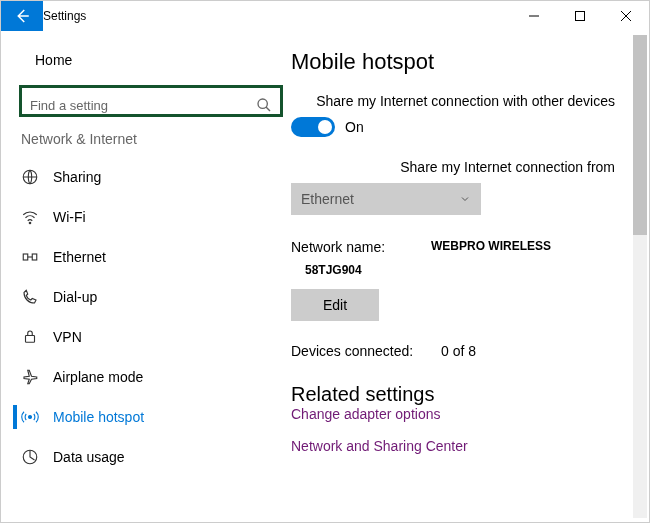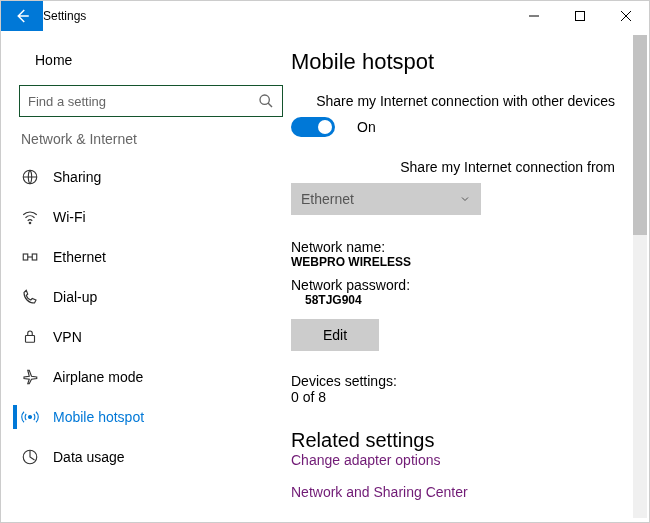--- a/index.html
+++ b/index.html
@@ -9,43 +9,43 @@
   .back-btn svg { width: 18px; height: 18px; }
   .title-text { flex: 0 0 auto; display: flex; align-items: center; font-size: 12px; color: #000; }
   .title-spacer { flex: 1; }
   .win-btns { display: flex; }
   .win-btn { width: 46px; display: flex; align-items: center; justify-content: center; color: #000; }
   .win-btn svg { width: 10px; height: 10px; stroke: #000; stroke-width: 1; fill: none; }
   .content { display: flex; height: calc(100% - 30px); }
   .sidebar { width: 290px; padding: 10px 0 0 12px; }
   .home-row { display: flex; align-items: center; height: 38px; padding-left: 8px; gap: 14px; font-size: 14px; }
   .search-wrap { padding: 6px 14px 10px 6px; }
-  .search-box { width: 264px; height: 32px; border: 1px solid #14532d; display: flex; align-items: center; padding: 1px 8px; background: #fff; }
+  .search-box { width: 264px; height: 32px; border: 3px solid #14532d; display: flex; align-items: flex-end; padding: 1px 8px; background: #fff; }
   .search-box input { flex: 1; border: none; outline: none; font-size: 13px; color: #666; background: transparent; }
   .search-box input::placeholder { color: #666; }
   .cat-label { color: #666; font-size: 14px; padding: 4px 0 10px 8px; }
   .nav { }
   .nav-item { display: flex; align-items: center; height: 40px; padding-left: 8px; gap: 14px; font-size: 14px; cursor: default; }
   .nav-item.active { color: #0078d7; }
   .nav-item.active .bar { position: absolute; left: 0; width: 4px; height: 24px; background: #0078d7; margin-top: 0; }
   .nav-item .ico { width: 18px; height: 18px; display: flex; align-items: center; justify-content: center; }
   .nav-item .ico svg { width: 18px; height: 18px; }
   .main { flex: 1; padding: 18px 12px 0 0; position: relative; overflow: hidden; }
   .scrollbar { position: absolute; right: 2px; top: 4px; width: 14px; height: calc(100% - 8px); background: #f0f0f0; }
   .scrollthumb { position: absolute; top: 0; left: 0; width: 14px; height: 200px; background: #c2c2c2; }
   .main-inner { padding-right: 22px; }
   h1 { font-weight: 400; font-size: 22px; margin-bottom: 18px; }
   .setting-label { font-size: 14px; margin-bottom: 8px; text-align: right; }
   .toggle-row { display: flex; align-items: center; gap: 10px; margin-bottom: 22px; }
   .toggle { width: 44px; height: 20px; border-radius: 10px; background: #0078d7; position: relative; }
   .toggle .knob { position: absolute; right: 3px; top: 3px; width: 14px; height: 14px; background: #fff; border-radius: 50%; }
-  .toggle-state { font-size: 14px; margin-left: 12px; }
+  .toggle-state { font-size: 14px; }
   .dropdown { width: 190px; height: 32px; background: #ccc; display: flex; align-items: center; justify-content: space-between; padding: 0 10px; font-size: 14px; color: #555; margin-bottom: 24px; margin-top: 6px; }
   .dropdown svg { width: 12px; height: 12px; }
-  .info-row { display: flex; font-size: 14px; margin-bottom: 8px; flex-direction: column; }
+  .info-row { display: flex; font-size: 14px; margin-bottom: 8px; }
   .info-label { width: 140px; }
   .info-val-bold { font-weight: 700; font-size: 12px; }
   .info-val-plain { font-weight: 700; font-size: 12px; padding-left: 14px;}
   .edit-btn { width: 88px; height: 32px; background: #ccc; border: none; font-size: 14px; margin-top: 4px; margin-bottom: 22px; }
   h2 { font-weight: 400; font-size: 20px; }
   .link { color: #701a75; font-size: 14px; margin-bottom: 16px; display: block; }
   .gear-icon svg, .home-row svg { stroke: #333; }
 </style>
 </head>
 <body>
@@ -190,26 +190,25 @@
         <span>Ethernet</span>
         <svg viewBox="0 0 24 24" fill="none" stroke="#555" stroke-width="2">
             <path d="M6 9l6 6 6-6"></path>
           </svg>
       </div>
       <div class="info-row">
         <span class="info-label">Network name:</span>
         <span class="info-val-bold">WEBPRO WIRELESS</span>
       </div>
       <div class="info-row">
-        <span class="info-label">Network password:</span>
         <span class="info-val-plain">58TJG904</span>
       </div>
       <button class="edit-btn">Edit</button>
       <div class="info-row" style="margin-bottom:24px">
-        <span class="info-label" style="width:150px">Devices settings:</span>
+        <span class="info-label" style="width:150px">Devices connected:</span>
         <span style="font-size:14px">0 of 8</span>
       </div>
       <h2>Related settings</h2>
       <a class="link">Change adapter options</a>
       <a class="link">Network and Sharing Center</a>
     </div>
   </div>
 </div>
 
 </body></html>

